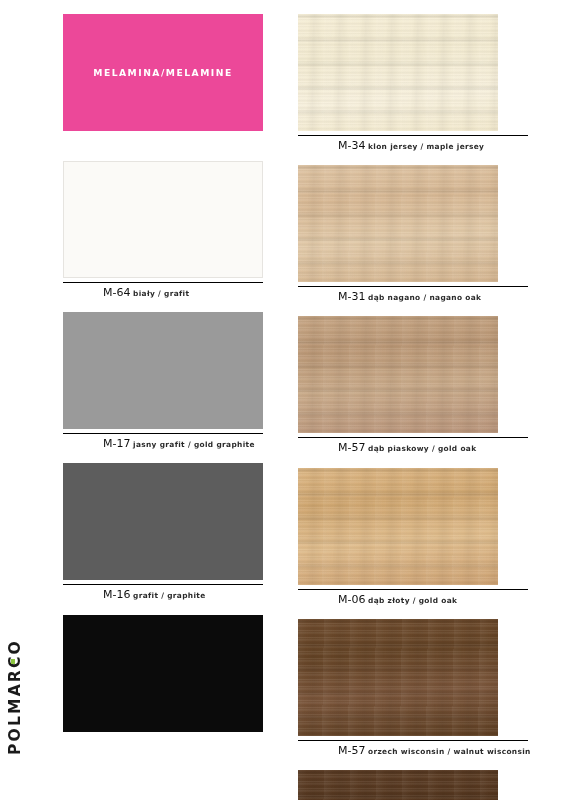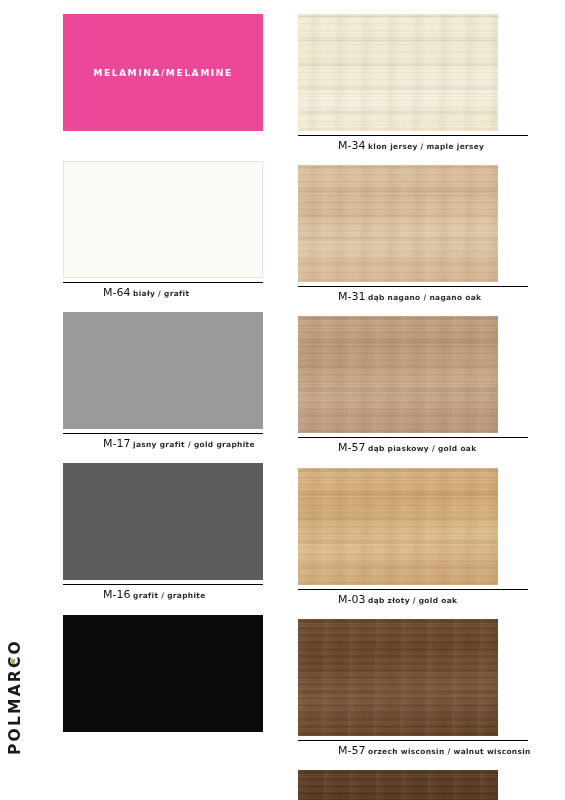--- a/index.html
+++ b/index.html
@@ -216,21 +216,21 @@
     <div class="swatch tall wood w-sand"></div>
     <div class="caption">
       <span class="code">M-57</span>
       <span class="desc">dąb piaskowy / gold oak</span>
     </div>
   </div>
 
   <div class="sample">
     <div class="swatch tall wood w-gold"></div>
     <div class="caption">
-      <span class="code">M-03</span>
+      <span class="code">M-06</span>
       <span class="desc">dąb złoty / gold oak</span>
     </div>
   </div>
 
   <div class="sample">
     <div class="swatch tall wood w-walnut"></div>
     <div class="caption">
       <span class="code">M-57</span>
       <span class="desc">orzech wisconsin / walnut wisconsin</span>
     </div>

